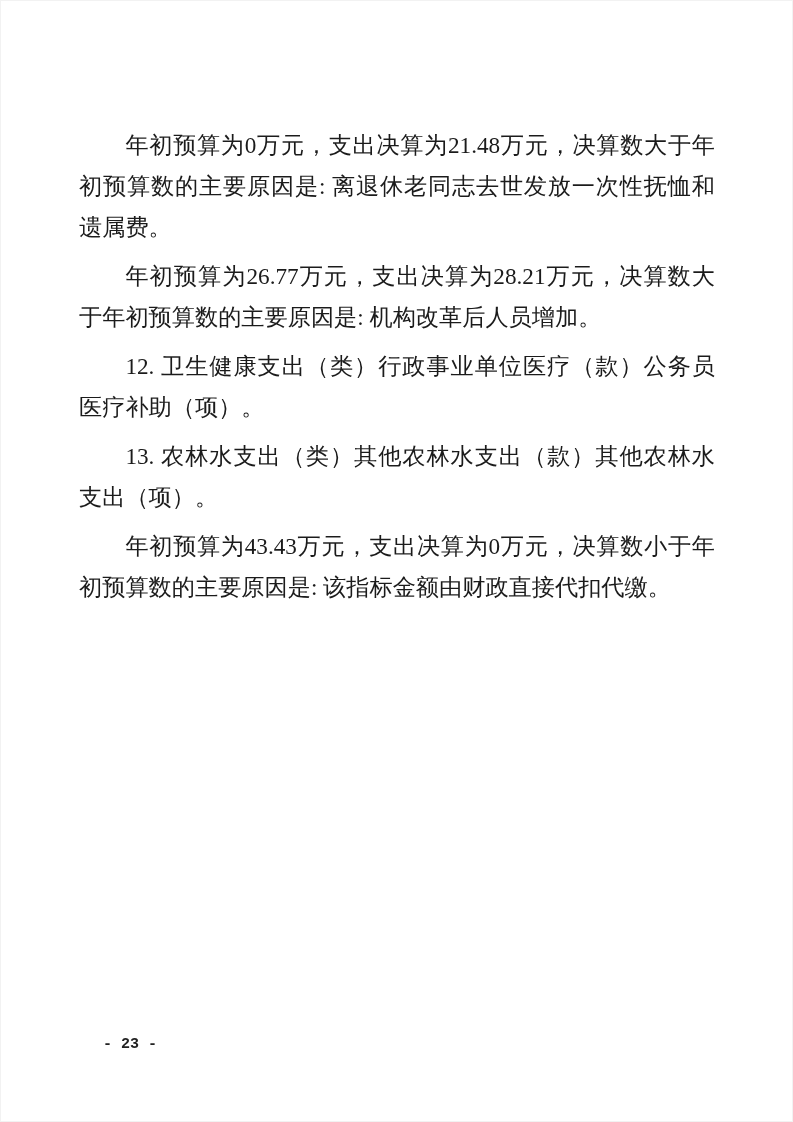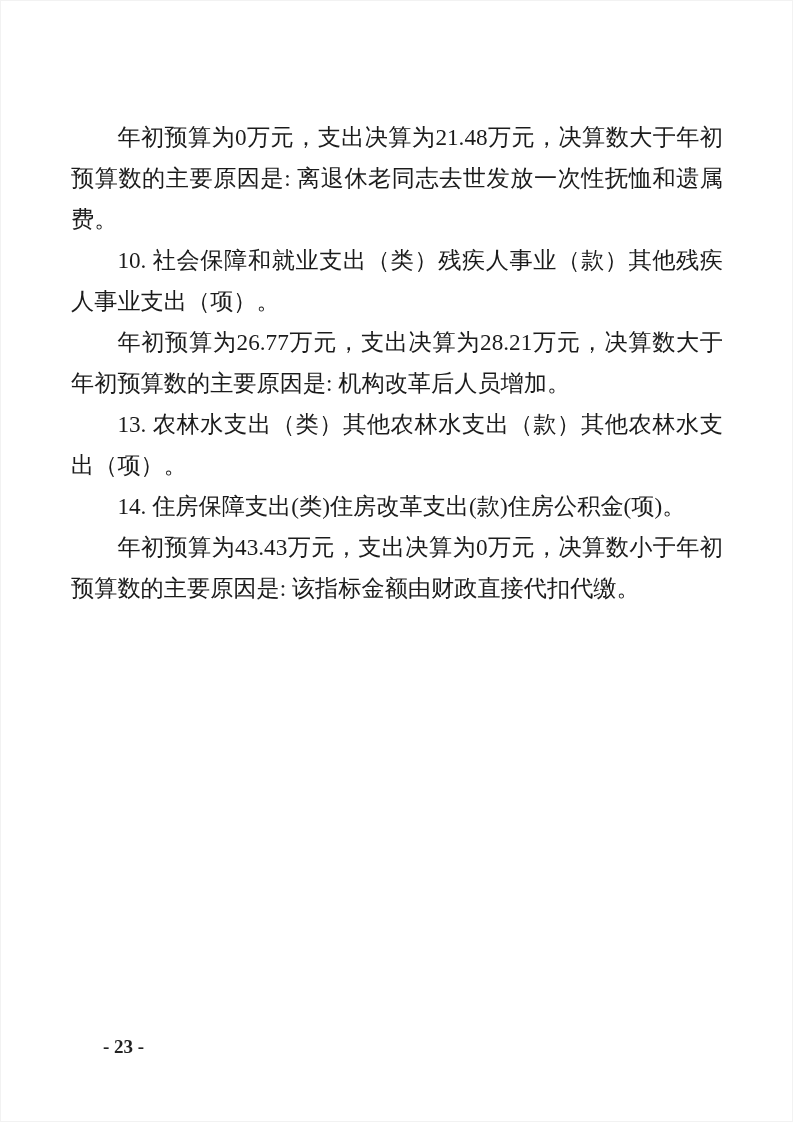--- a/index.html
+++ b/index.html
@@ -24,39 +24,39 @@
     position: absolute;
     left: 71px;
     top: 117px;
     width: 652px;
     font-size: 23.2px;
     line-height: 41px;
     text-align: justify;
     color: #1b1b1b;
   }
   .body-text p {
-    margin: 0;
+    margin: 8px;
     padding: 0;
     text-indent: 2em;
   }
   .page-number {
     position: absolute;
     left: 103px;
     top: 1036px;
-    font-size: 19px;
+    font-size: 15px;
     font-weight: bold;
     color: #222222;
+    font-family: Liberation Mono, monospace;
   }
 </style>
 </head>
 <body>
 
 <div class="page">
   <div class="body-text">
     <p>年初预算为0万元，支出决算为21.48万元，决算数大于年初预算数的主要原因是: 离退休老同志去世发放一次性抚恤和遗属费。</p>
-    <p>10. 社会保障和就业支出（类）残疾人事业（款）其他残疾人事业支出（项）。</p>
     <p>年初预算为26.77万元，支出决算为28.21万元，决算数大于年初预算数的主要原因是: 机构改革后人员增加。</p>
+    <p>12. 卫生健康支出（类）行政事业单位医疗（款）公务员医疗补助（项）。</p>
     <p>13. 农林水支出（类）其他农林水支出（款）其他农林水支出（项）。</p>
-    <p>14. 住房保障支出(类)住房改革支出(款)住房公积金(项)。</p>
     <p>年初预算为43.43万元，支出决算为0万元，决算数小于年初预算数的主要原因是: 该指标金额由财政直接代扣代缴。</p>
   </div>
   <div class="page-number">- 23 -</div>
 </div>
 
 </body></html>

